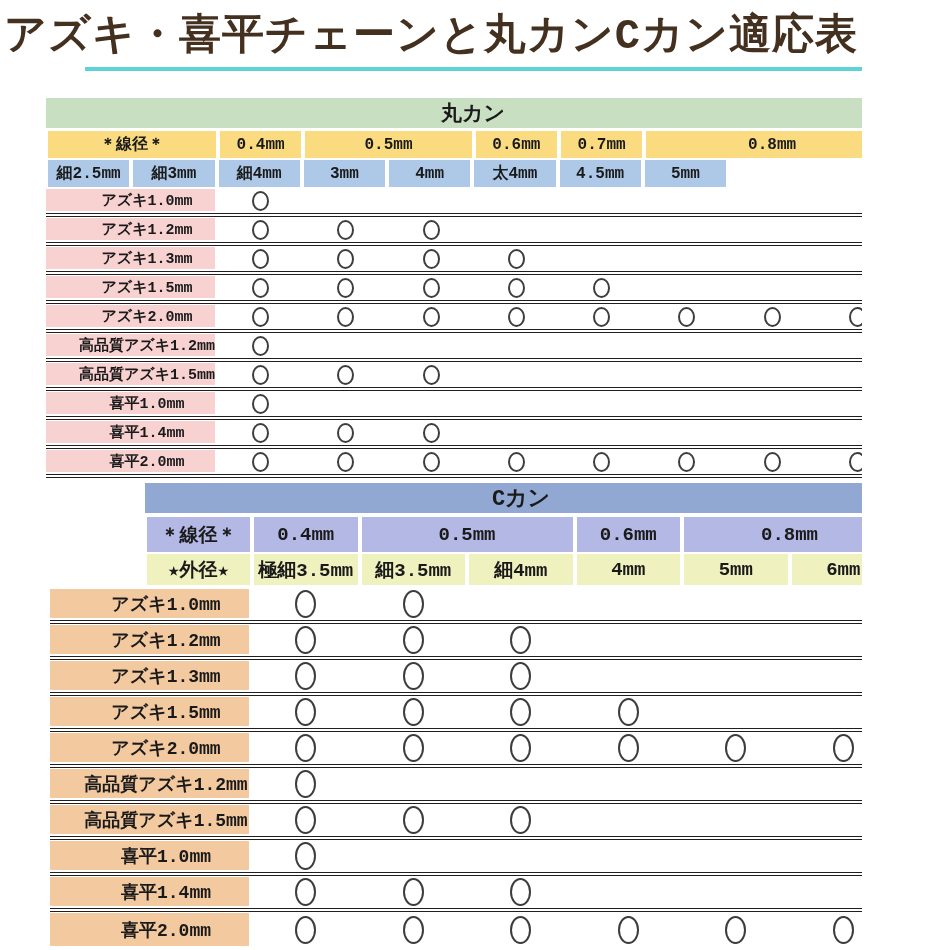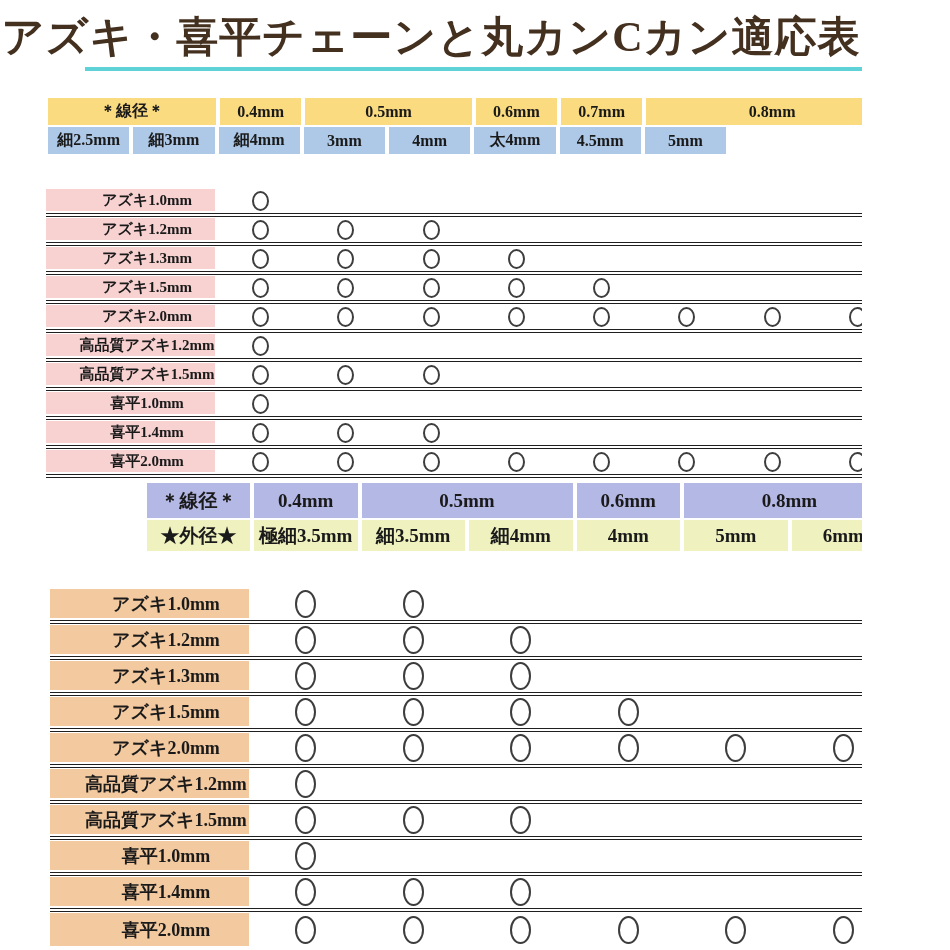--- a/index.html
+++ b/index.html
@@ -3,21 +3,21 @@
 <meta charset="utf-8">
 <style>
   html, body { margin: 0; padding: 0; }
   body { background: #ffffff; }
   .page {
     position: relative;
     width: 862px;
     height: 950px;
     background: #ffffff;
     overflow: hidden;
-    font-family: Liberation Serif, serif;
+    font-family: Liberation Mono, monospace;
     color: #1a1a1a;
   }
   .title {
     position: absolute;
     top: 12px;
     left: 0;
     right: 0;
     text-align: center;
     font-size: 42px;
     line-height: 50px;
@@ -82,20 +82,21 @@
   }
 </style>
 </head>
 <body>
 
 <div class="page">
   <div class="title" style="color: rgb(68, 48, 31);">アズキ・喜平チェーンと丸カンCカン適応表</div>
   <div class="title-underline" style="background: rgb(94, 210, 214);"></div>
   <div id="marukan-mount">
       <div class="hdr" style="left: 46px; top: 98px; width: 854px;">
+        <div class="tbar" style="height: 30px; margin-bottom: 3px; background: rgb(201, 223, 194); font-size: 21px;">丸カン</div>
         <div class="hrow" style="height: 27px; margin-bottom: 2px; font-size: 16px;">
           <div class="hcell" style="width: 172px; background: rgb(251, 219, 128);">＊線径＊</div>
           <div class="hcell" style="width: 85.25px; background: rgb(251, 219, 128);">0.4mm</div>
           <div class="hcell" style="width: 170.5px; background: rgb(251, 219, 128);">0.5mm</div>
           <div class="hcell" style="width: 85.25px; background: rgb(251, 219, 128);">0.6mm</div>
           <div class="hcell" style="width: 85.25px; background: rgb(251, 219, 128);">0.7mm</div>
           <div class="hcell" style="width: 255.75px; background: rgb(251, 219, 128);">0.8mm</div>
         </div>
         <div class="hrow" style="height: 27px; font-size: 16px;">
           <div class="hcell" style="width: 85.25px; background: rgb(174, 201, 232);">細2.5mm</div>
@@ -290,20 +291,21 @@
             <div class="circle" style="width: 17px; height: 20px;"></div>
           </div>
           <div class="mcell" style="width: 85.25px;">
             <div class="circle" style="width: 17px; height: 20px;"></div>
           </div>
         </div>
       </div>
     </div>
   <div id="ckan-mount">
       <div class="hdr" style="left: 145px; top: 483px; width: 752px;">
+        <div class="tbar" style="height: 30px; margin-bottom: 4px; background: rgb(145, 168, 210); font-size: 22px;">Cカン</div>
         <div class="hrow" style="height: 35px; margin-bottom: 2px; font-size: 19px;">
           <div class="hcell" style="width: 107px; background: rgb(180, 184, 229);">＊線径＊</div>
           <div class="hcell" style="width: 107.5px; background: rgb(180, 184, 229);">0.4mm</div>
           <div class="hcell" style="width: 215px; background: rgb(180, 184, 229);">0.5mm</div>
           <div class="hcell" style="width: 107.5px; background: rgb(180, 184, 229);">0.6mm</div>
           <div class="hcell" style="width: 215px; background: rgb(180, 184, 229);">0.8mm</div>
         </div>
         <div class="hrow" style="height: 31px; font-size: 19px;">
           <div class="hcell" style="width: 107px; background: rgb(239, 241, 191);">★外径★</div>
           <div class="hcell" style="width: 107.5px; background: rgb(239, 241, 191);">極細3.5mm</div>

